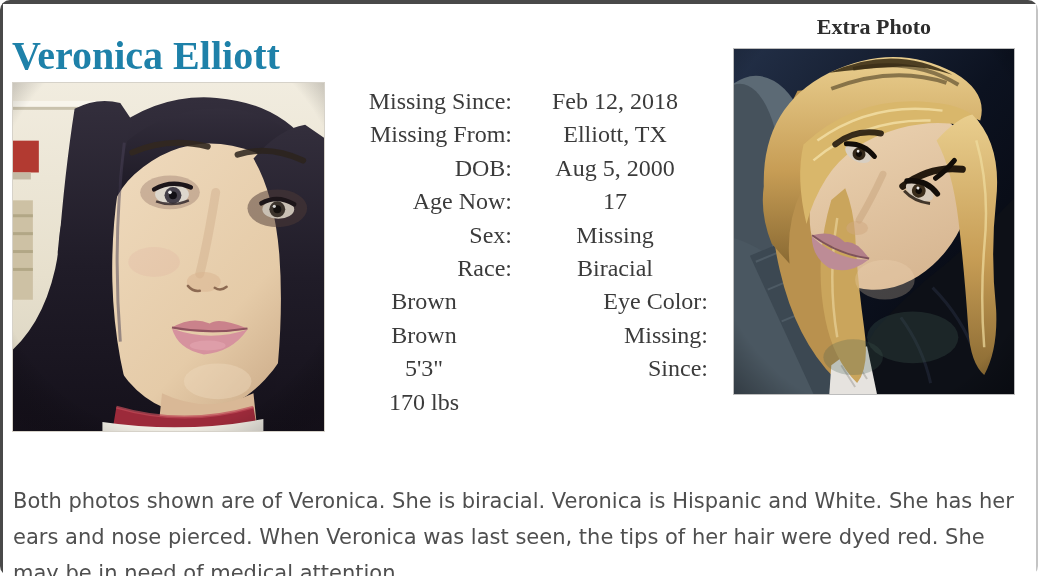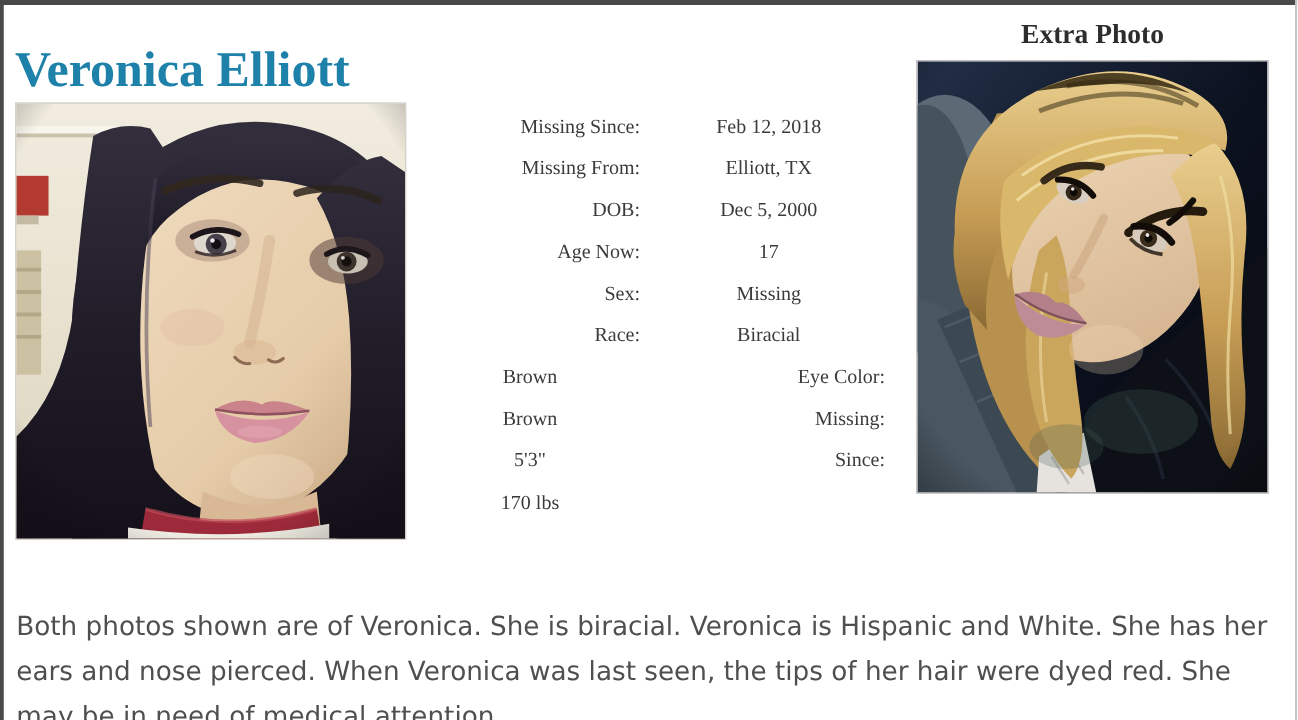--- a/index.html
+++ b/index.html
@@ -3,20 +3,21 @@
 <meta charset="utf-8">
 <style>
   html, body { margin: 0; padding: 0; background: #ffffff; }
   .page {
     position: relative;
     width: 1038px;
     height: 576px;
     background: #ffffff;
     overflow: hidden;
     font-family: "Liberation Serif", serif;
+    border-radius: 10px;
   }
   
   .edge-top    { position:absolute; top:0; left:0; right:0; height:4px; background:#494949; z-index:10; }
   .edge-left   { position:absolute; top:0; left:0; bottom:0; width:3px;  background:#494949; z-index:10; }
   .edge-right  { position:absolute; top:0; right:0; bottom:0; width:2px; background:#c4c4c4; z-index:10; }
 
   .title {
     position:absolute; left:12px; top:6px;
     font-family:"Liberation Serif", serif;
     font-weight:bold; font-size:40px; line-height:46px;
@@ -31,21 +32,21 @@
 
   .extra-heading {
     position:absolute; left:733px; top:14px; width:282px;
     text-align:center; font-weight:bold; font-size:22px; color:#2d2d2d;
     font-family:"Liberation Serif", serif;
   }
 
   .details {
     position:absolute; left:336px; top:85px; width:372px;
     display:grid; grid-template-columns:176px 1fr; column-gap:10px;
-    font-size:16px; line-height:33.4px; color:#3b3b3b;
+    font-size:24px; line-height:33.4px; color:#3b3b3b;
     font-family:"Liberation Serif", serif;
   }
   .details .label { text-align:right; white-space:nowrap; }
   .details .value { text-align:center;  white-space:nowrap; }
 
   .description {
     position:absolute; left:13px; top:462px; width:1008px;
     font-family:"DejaVu Sans", sans-serif;
     font-size:21px; line-height:36px; color:#4f4f4f;
   }
@@ -146,21 +147,21 @@
       <rect width="313" height="350" fill="url(#lpvig)"></rect>
     </svg>
   </div>
 
   <div class="details">
     <div class="label">Missing Since:</div>
     <div class="value">Feb 12, 2018</div>
     <div class="label">Missing From:</div>
     <div class="value">Elliott, TX</div>
     <div class="label">DOB:</div>
-    <div class="value">Dec 5, 2000</div>
+    <div class="value">Aug 5, 2000</div>
     <div class="label">Age Now:</div>
     <div class="value">17</div>
     <div class="label">Sex:</div>
     <div class="value">Missing</div>
     <div class="label">Race:</div>
     <div class="value">Biracial</div>
     <div class="value">Brown</div>
     <div class="label">Eye Color:</div>
     <div class="value">Brown</div>
     <div class="label">Missing:</div>

